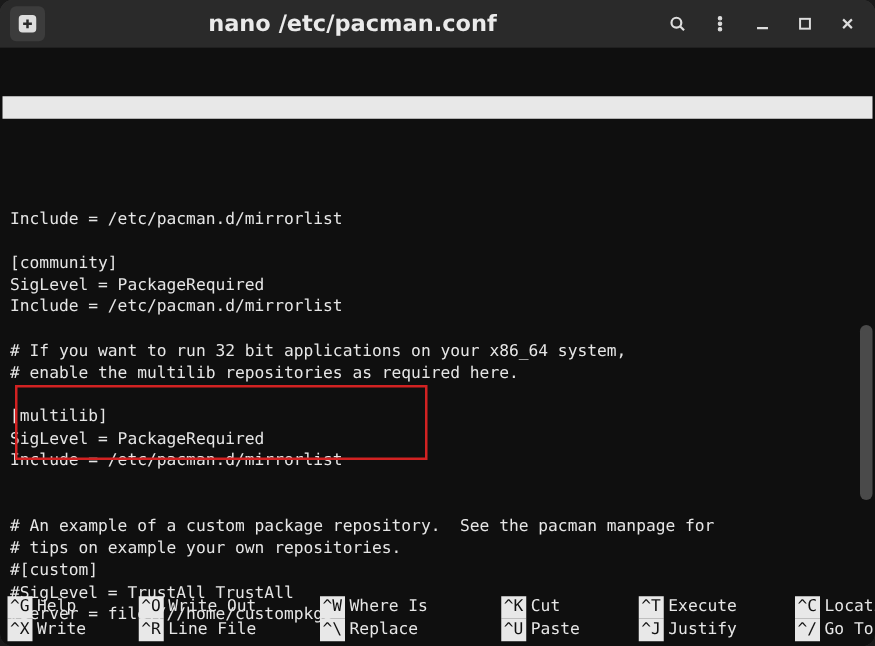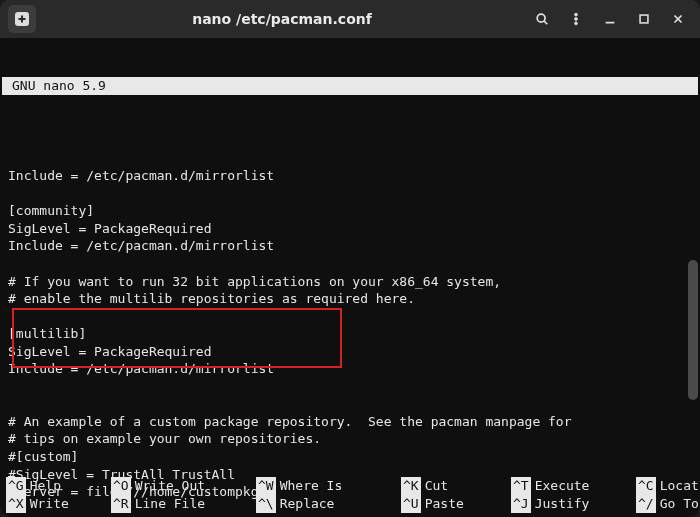--- a/index.html
+++ b/index.html
@@ -36,21 +36,21 @@
     display: flex; align-items: center; justify-content: center;
     color: #ddd;
   }
   .tb-btn svg { width: 16px; height: 16px; stroke: #ddd; fill: none; stroke-width: 2; }
   .tb-title {
     flex: 1;
     text-align: center;
     color: #eaeaea;
     font-family: "DejaVu Sans", sans-serif;
     font-weight: 600;
-    font-size: 14px;
+    font-size: 18px;
   }
   .tb-right {
     display: flex; align-items: center; gap: 6px;
   }
   .tb-icon {
     width: 28px; height: 28px;
     border-radius: 5px;
     display: flex; align-items: center; justify-content: center;
     color: #ddd;
   }
@@ -169,21 +169,20 @@
         <svg viewBox="0 0 16 16">
             <line x1="4" y1="4" x2="12" y2="12" stroke="#ddd" stroke-width="2"></line>
             <line x1="12" y1="4" x2="4" y2="12" stroke="#ddd" stroke-width="2"></line>
           </svg>
       </div>
     </div>
   </div>
 
   <div class="terminal">
     <div class="nano-header">
-      <div class="hl">GNU nano 5.9</div>
     </div>
 
     <div class="editor-body">
 <span>Include = /etc/pacman.d/mirrorlist</span>
 <span></span>
 <span>[community]</span>
 <span>SigLevel = PackageRequired</span>
 <span>Include = /etc/pacman.d/mirrorlist</span>
 <span></span>
 <span># If you want to run 32 bit applications on your x86_64 system,</span>

